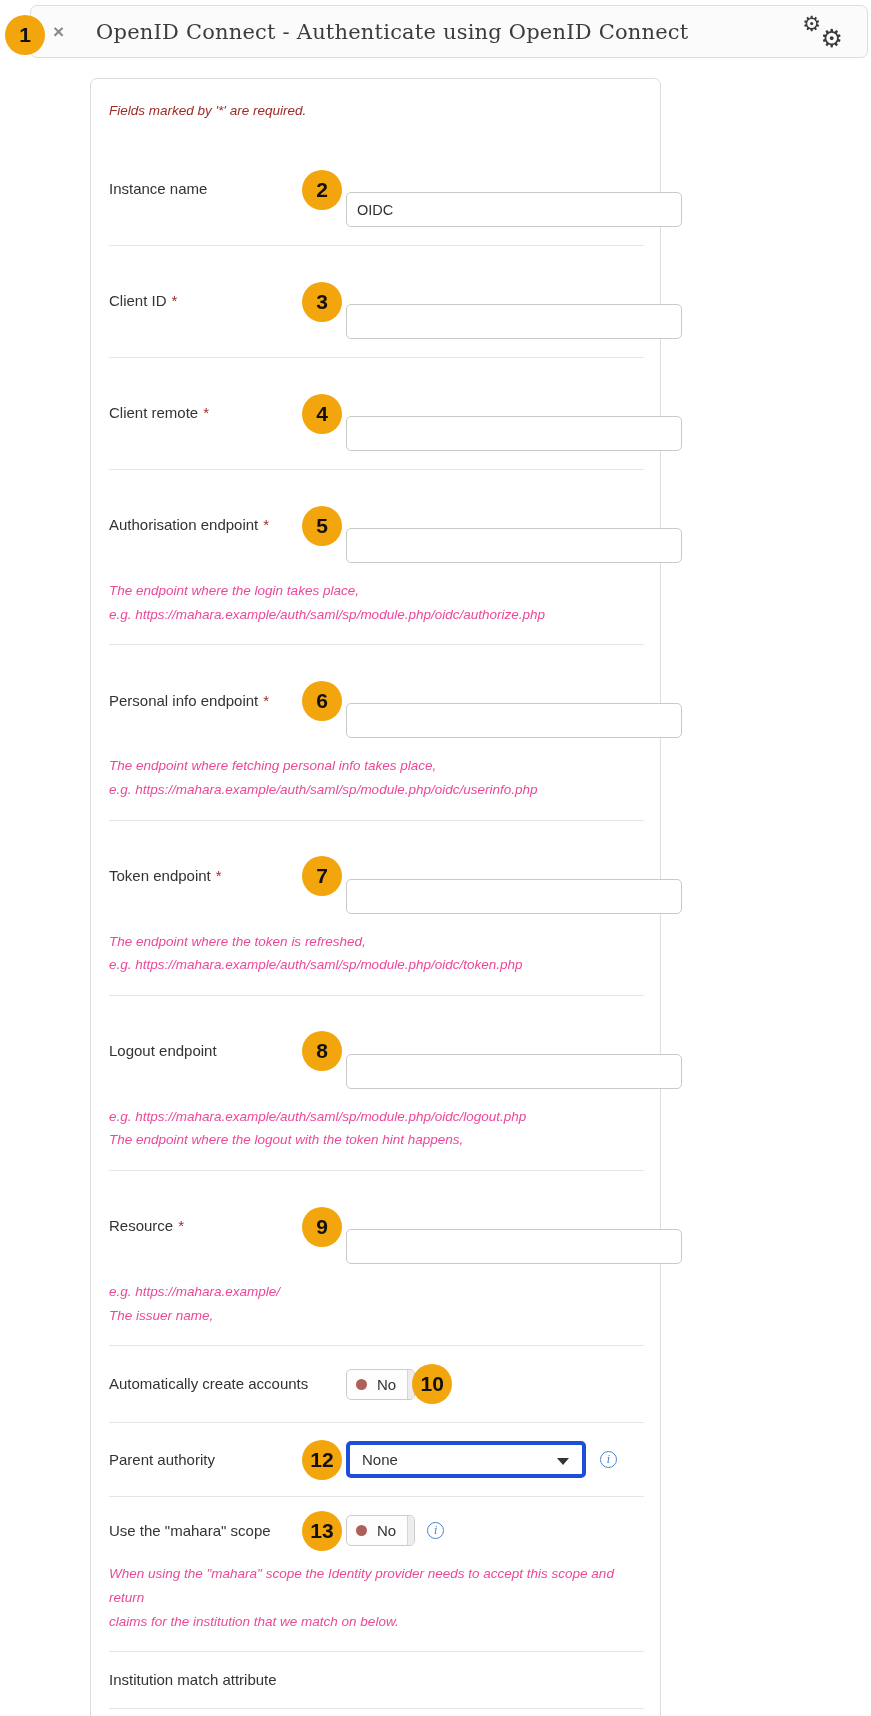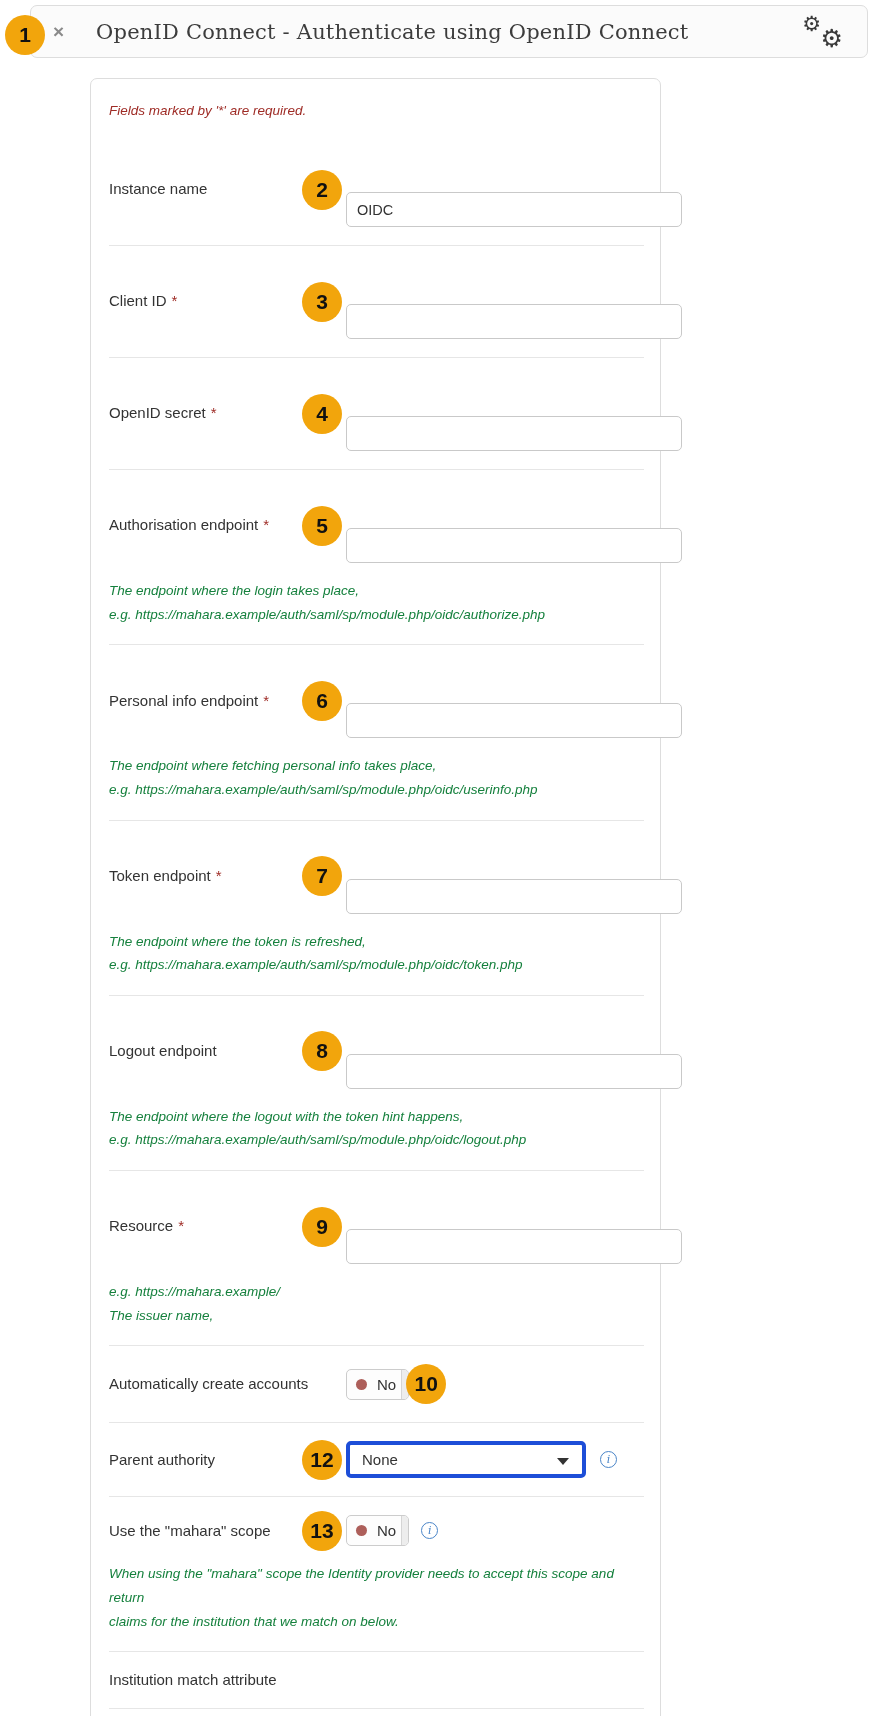--- a/index.html
+++ b/index.html
@@ -65,40 +65,40 @@
   .txt {
     width: 336px; height: 35px; border: 1px solid #c9c9c9; border-radius: 5px;
     font-family: "Liberation Sans", sans-serif; font-size: 14.5px; color: #333;
     padding: 0 10px; background: #fff; outline: none; margin-top: 40px;
   }
   .txt:disabled, .txt.disabled {
     background: #e7e7e7; border-color: #d2d2d2; width: 200px; height: 33px;
   }
 
   .help {
-    font-style: italic; color: #15803d; font-size: 13.5px; line-height: 1.75;
+    font-style: italic; color: #ec4899; font-size: 13.5px; line-height: 1.75;
     margin-top: 16px;
   }
 
   
   .switch {
     display: inline-flex; align-items: center; height: 31px;
     background: #fdfdfd; border: 1px solid #ccc; border-radius: 5px;
     overflow: hidden; cursor: pointer; font-size: 15px; color: #333;
   }
   .switch .dot { width: 11px; height: 11px; border-radius: 50%; flex: 0 0 auto; }
   .dot-red { background: #ad5f5a; }
   .dot-green { background: #5b7a43; }
   .switch .state { padding: 0 4px; }
   .switch .edge { width: 7px; align-self: stretch; background: #ededed; }
   .switch.off .edge { border-left: 1px solid #d5d5d5; }
   .switch.on .edge { border-right: 1px solid #d5d5d5; }
   .switch.off { padding-left: 9px; }
   .switch.off .dot { margin-right: 6px; }
-  .switch.off .state { margin-right: 1px; }
+  .switch.off .state { margin-right: 7px; }
   .switch.on { padding-right: 9px; }
   .switch.on .dot { margin-left: 6px; }
   .switch.on .state { margin-left: 7px; }
   .badge.after { margin-left: -3px; }
 
   
   .select {
     position: relative; width: 240px; height: 37px;
     border: 4px solid #1d4ed8; border-radius: 5px; background: #fff;
     display: flex; align-items: center; padding: 0 12px;
@@ -164,21 +164,21 @@
 
   <div class="row field-row grid-row">
     <label class="lbl"><span>Client ID</span><span class="req">*</span></label>
     <div class="ctrl">
       <span class="badge left">3</span>
       <input class="txt" type="text" style="">
     </div>
   </div>
 
   <div class="row field-row grid-row">
-    <label class="lbl"><span>OpenID secret</span><span class="req">*</span></label>
+    <label class="lbl"><span>Client remote</span><span class="req">*</span></label>
     <div class="ctrl">
       <span class="badge left">4</span>
       <input class="txt" type="text" style="">
     </div>
   </div>
 
   <div class="row field-row grid-row">
     <label class="lbl"><span>Authorisation endpoint</span><span class="req">*</span></label>
     <div class="ctrl">
       <span class="badge left">5</span>
@@ -214,22 +214,22 @@
     </div>
   </div>
 
   <div class="row field-row grid-row">
     <label class="lbl"><span>Logout endpoint</span></label>
     <div class="ctrl">
       <span class="badge left">8</span>
       <input class="txt" type="text" style="">
     </div>
     <div class="help">
+      <div>e.g. https://mahara.example/auth/saml/sp/module.php/oidc/logout.php</div>
       <div>The endpoint where the logout with the token hint happens,</div>
-      <div>e.g. https://mahara.example/auth/saml/sp/module.php/oidc/logout.php</div>
     </div>
   </div>
 
   <div class="row field-row grid-row">
     <label class="lbl"><span>Resource</span><span class="req">*</span></label>
     <div class="ctrl">
       <span class="badge left">9</span>
       <input class="txt" type="text" style="">
     </div>
     <div class="help">

